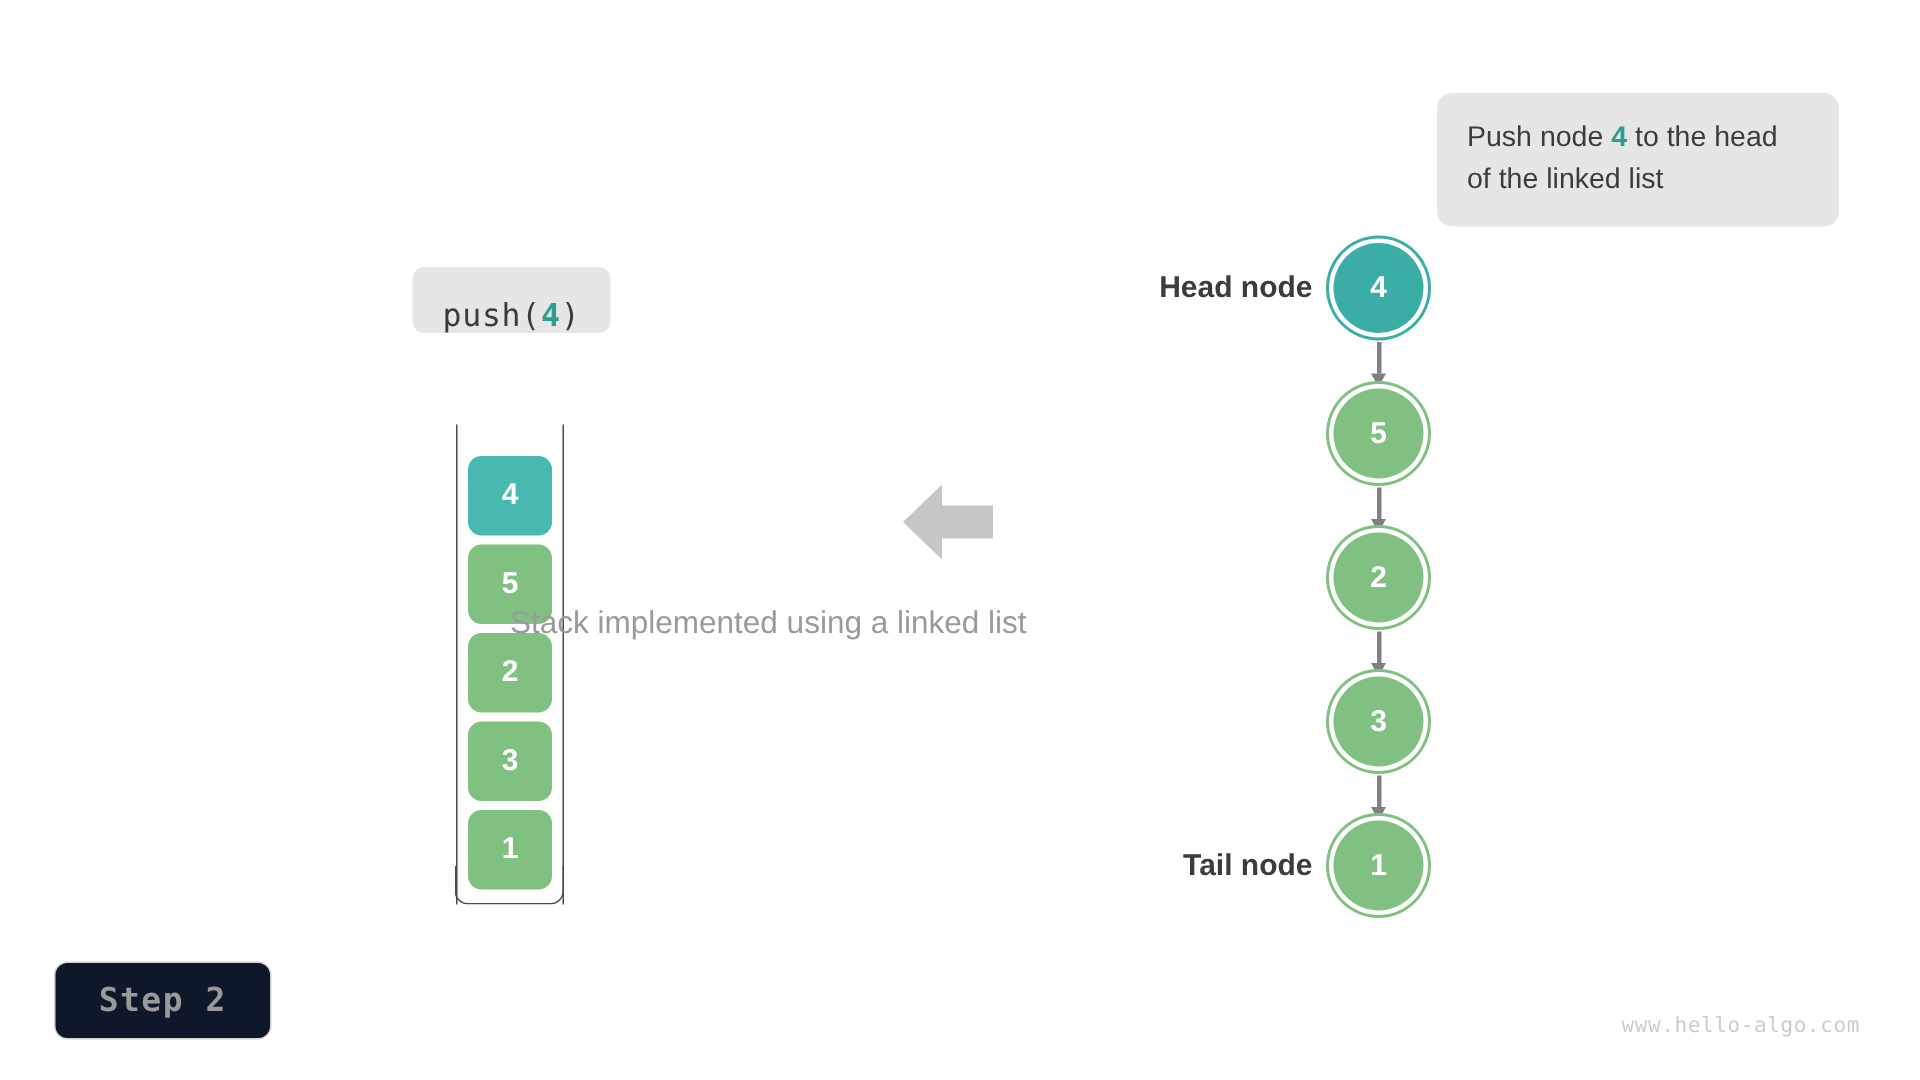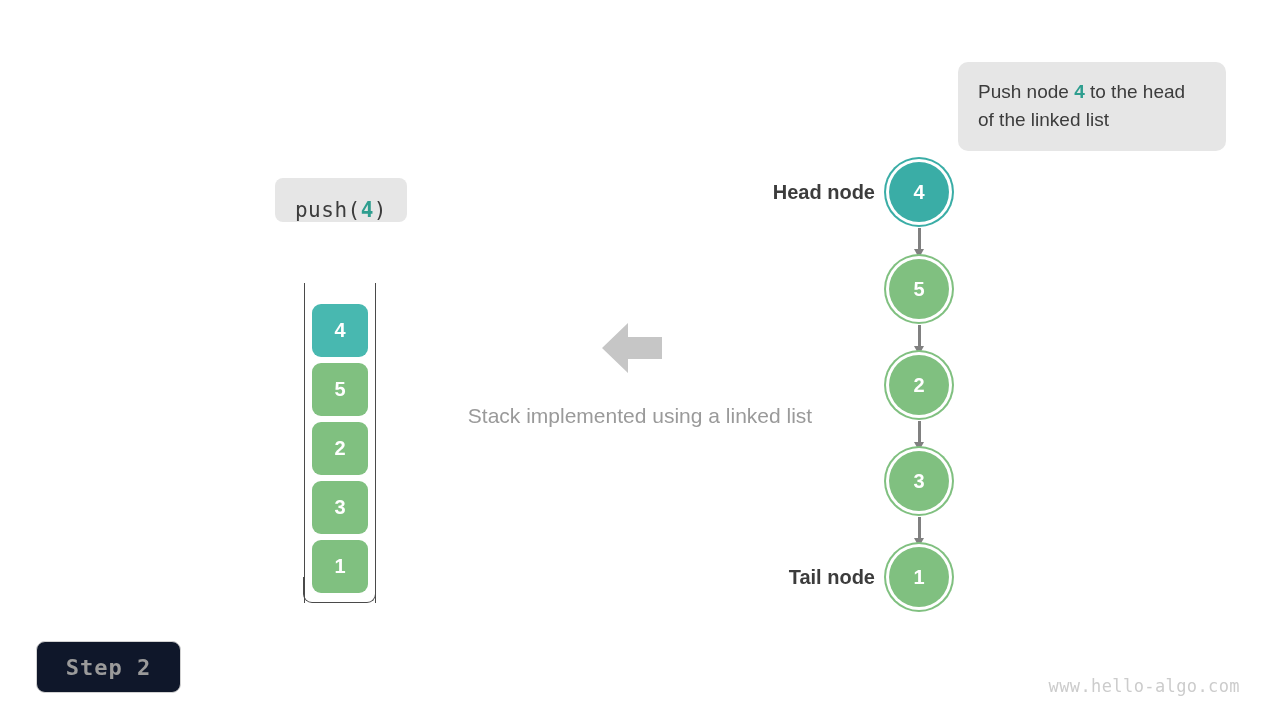--- a/index.html
+++ b/index.html
@@ -116,21 +116,20 @@
     width: 60px;
     height: 56px;
   }
 
   
   .caption {
     position: absolute;
     left: 340px;
     top: 404px;
     width: 600px;
-    text-align: center;
     color: #9a9a9a;
     font-size: 21px;
   }
 
   
   .ll {
     position: absolute;
     left: 860px;
     top: 150px;
     width: 130px;
@@ -209,21 +208,21 @@
     color: #9a9a9a;
     letter-spacing: 1px;
   }
 
   
   .watermark {
     position: absolute;
     right: 40px;
     top: 676px;
     font-family: "DejaVu Sans Mono", monospace;
-    font-size: 17px;
+    font-size: 14px;
     color: #cccccc;
     letter-spacing: 0.4px;
   }
 </style>
 </head>
 <body>
 
 <div id="canvas">
 
   <div class="callout">

